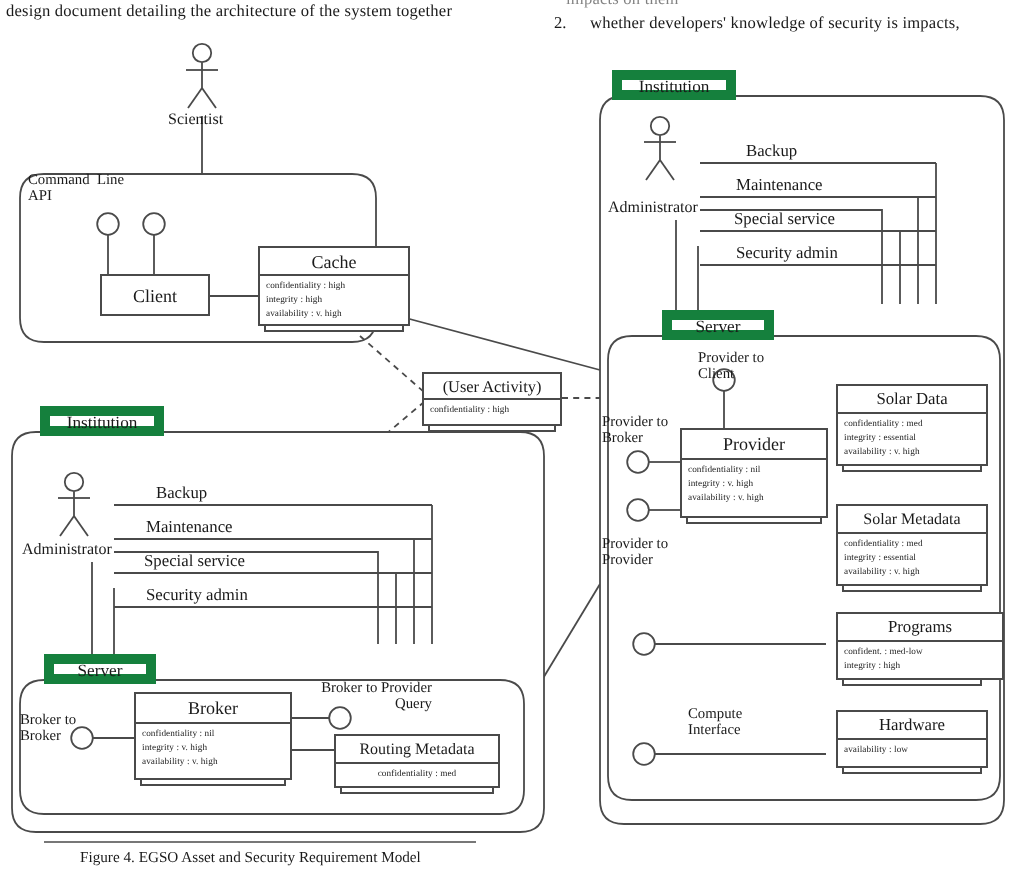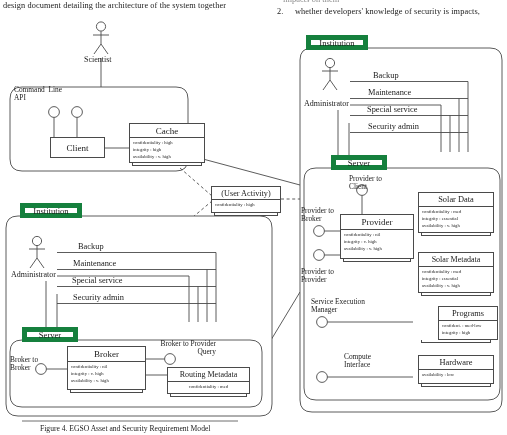--- a/index.html
+++ b/index.html
@@ -189,22 +189,20 @@
   <div class="txt iface-label" style="left:10px;top:356px;">Broker to
 Broker</div>
   <div class="txt iface-label" style="left:150px;top:340px;text-align:right;width:66px;">Broker to Provider
 Query</div>
   <div class="txt iface-label" style="left:349px;top:175px;width:50px;">Provider to
 Client</div>
   <div class="txt iface-label" style="left:301px;top:207px;">Provider to
 Broker</div>
   <div class="txt iface-label" style="left:301px;top:268px;">Provider to
 Provider</div>
-  <div class="txt iface-label" style="left:311px;top:298px;">Service Execution
-Manager</div>
   <div class="txt iface-label" style="left:316px;top:353px;margin-left:28px;">Compute
 Interface</div>
 
   <div class="txt uc-label" style="left:78px;top:243px;">Backup</div>
   <div class="txt uc-label" style="left:73px;top:260px;">Maintenance</div>
   <div class="txt uc-label" style="left:72px;top:277px;">Special service</div>
   <div class="txt uc-label" style="left:73px;top:294px;">Security admin</div>
 
   <div class="txt uc-label" style="left:373px;top:72px;">Backup</div>
   <div class="txt uc-label" style="left:368px;top:89px;">Maintenance</div>
@@ -288,21 +286,21 @@
       <span class="cls-title" style="font-size:8px;">Solar Metadata</span>
     </div>
     <div class="bd">
       <div class="cls-attr">confidentiality : med</div>
       <div class="cls-attr">integrity : essential</div>
       <div class="cls-attr">availability : v. high</div>
     </div>
   </div>
   <div class="shadowbar" style="left:421px;top:293px;width:70px;height:3px;"></div>
 
-  <div class="clsbox" style="left:418px;top:306px;width:60px;height:34px;margin-left:20px;">
+  <div class="clsbox" style="left:418px;top:306px;width:84px;height:34px;">
     <div class="hd" style="height:14px;">
       <span class="cls-title" style="font-size:8.4px;">Programs</span>
     </div>
     <div class="bd">
       <div class="cls-attr">confident. : med-low</div>
       <div class="cls-attr">integrity : high</div>
     </div>
   </div>
   <div class="shadowbar" style="left:421px;top:340px;width:70px;height:3px;"></div>
 

